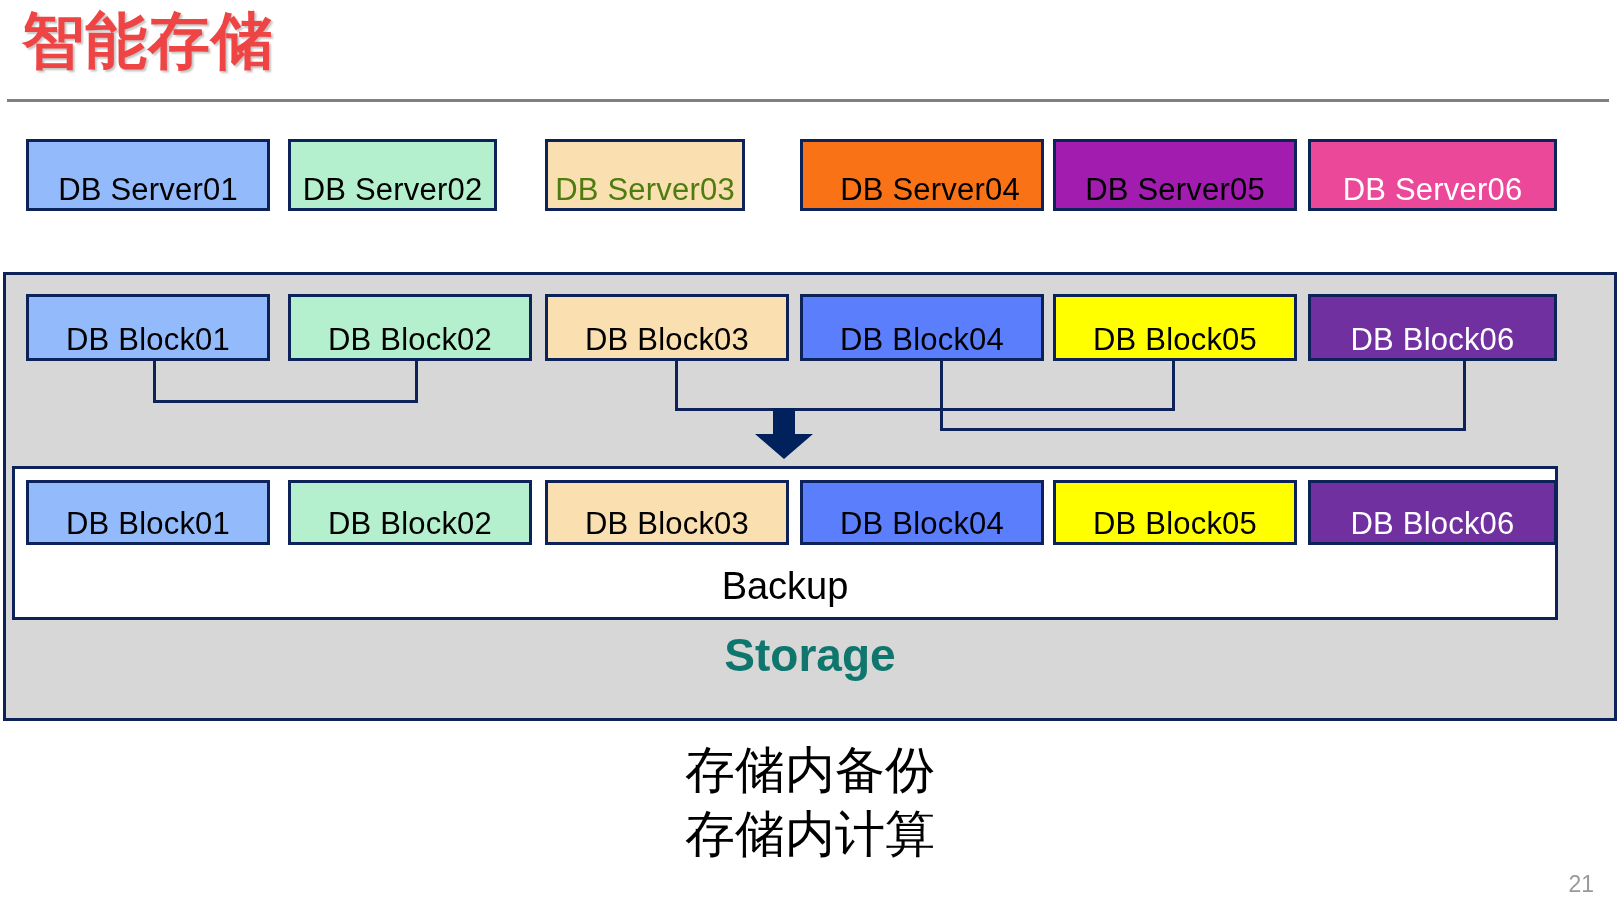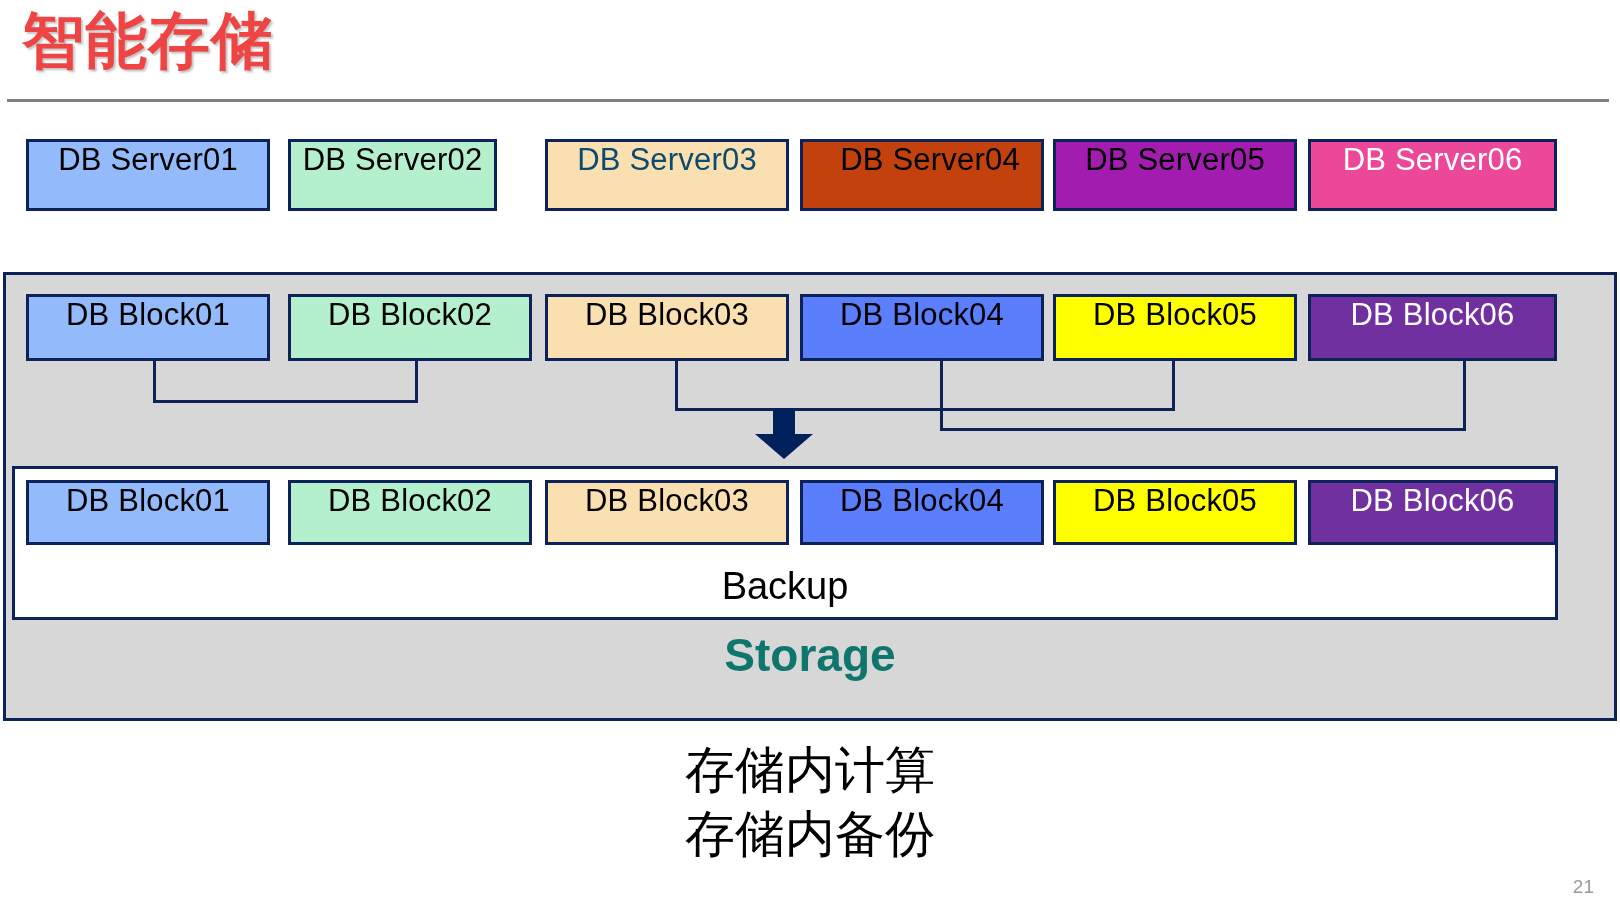--- a/index.html
+++ b/index.html
@@ -29,21 +29,21 @@
     width:1602px; height:3px;
     background:#808080;
   }
 
   
   .dbox{
     position:absolute;
     border:3px solid #0d2259;
     box-sizing:border-box;
     display:flex;
-    align-items:flex-start;
+    align-items:flex-end;
     justify-content:center;
     font-size:31px;
     color:#000000;
     white-space:nowrap;
     letter-spacing:.2px;
   }
 
   
   #server-row .dbox{ top:139px; height:72px; }
 
@@ -110,41 +110,41 @@
     font-size:50px;
     color:#000000;
     line-height:1.28;
   }
   #caption div{ white-space:nowrap; }
 
   
   #page-number{
     position:absolute;
     right:26px; bottom:12px;
-    font-size:19px;
+    font-size:23px;
     color:#9a9a9a;
   }
 </style>
 </head>
 <body>
 
 <div id="slide-title">智能存储</div>
 <div id="title-rule"></div>
 
 <div id="server-row">
     <div class="dbox" style="left: 26px; width: 244px; background: rgb(147, 186, 251); color: rgb(0, 0, 0);">
       <span>DB Server01</span>
     </div>
     <div class="dbox" style="left: 288px; width: 209px; background: rgb(180, 240, 205); color: rgb(0, 0, 0);">
       <span>DB Server02</span>
     </div>
-    <div class="dbox" style="left: 545px; width: 244px; background: rgb(250, 223, 176); color: #0c4a6e;">
+    <div class="dbox" style="left: 545px; width: 200px; background: rgb(250, 223, 176); color: #4d7c0f;">
       <span>DB Server03</span>
     </div>
-    <div class="dbox" style="left: 800px; width: 244px; background: #c2410c; color: rgb(0, 0, 0); padding-left: 16px;">
+    <div class="dbox" style="left: 800px; width: 244px; background: #f97316; color: rgb(0, 0, 0); padding-left: 16px;">
       <span>DB Server04</span>
     </div>
     <div class="dbox" style="left: 1053px; width: 244px; background: #a21caf; color: rgb(0, 0, 0);">
       <span>DB Server05</span>
     </div>
     <div class="dbox" style="left: 1308px; width: 249px; background: #ec4899; color: rgb(255, 255, 255);">
       <span>DB Server06</span>
     </div>
   </div>
 
@@ -206,17 +206,17 @@
     </div>
     <div class="dbox" style="left: 1308px; width: 249px; background: rgb(112, 48, 160); color: rgb(255, 255, 255);">
       <span>DB Block06</span>
     </div>
   </div>
 <div id="backup-label">Backup</div>
 
 <div id="storage-label">Storage</div>
 
 <div id="caption">
+    <div>存储内备份</div>
     <div>存储内计算</div>
-    <div>存储内备份</div>
   </div>
 
 <div id="page-number">21</div>
 
 </body></html>

